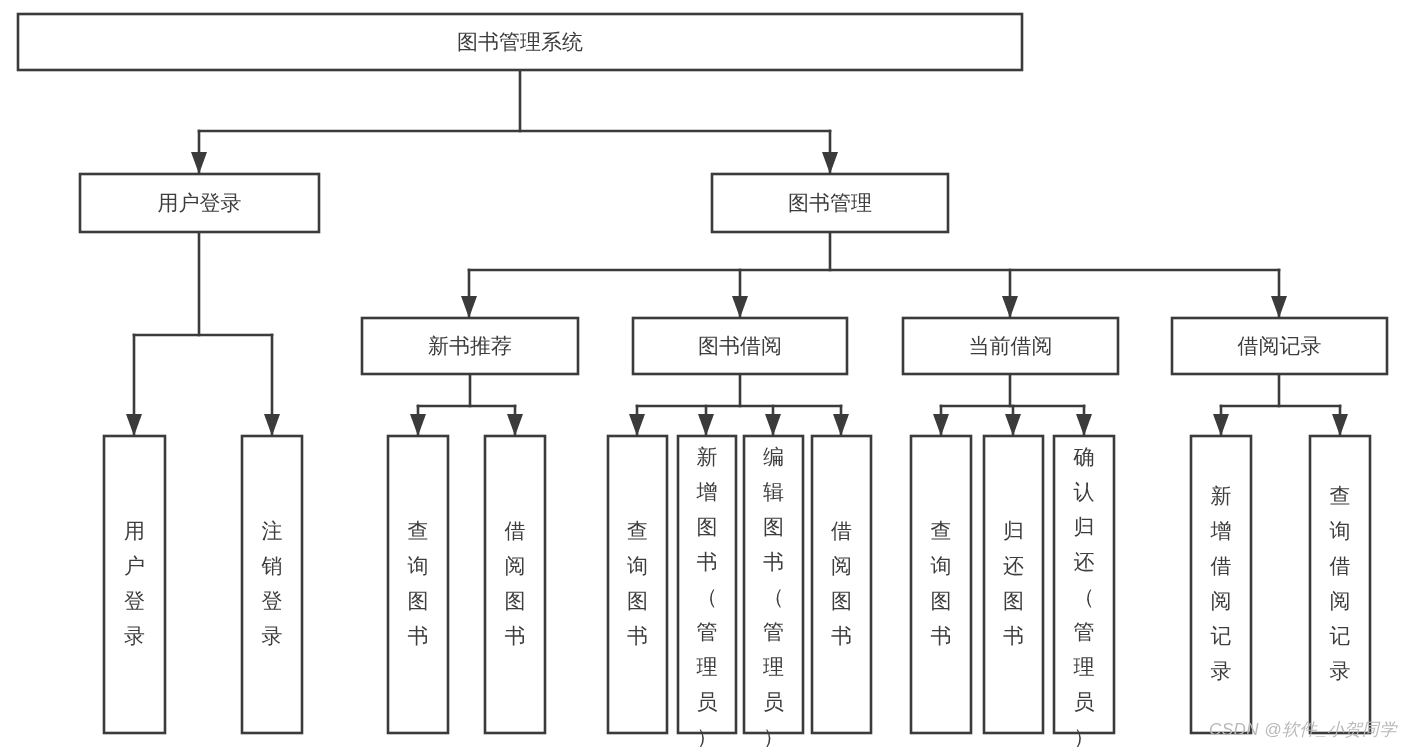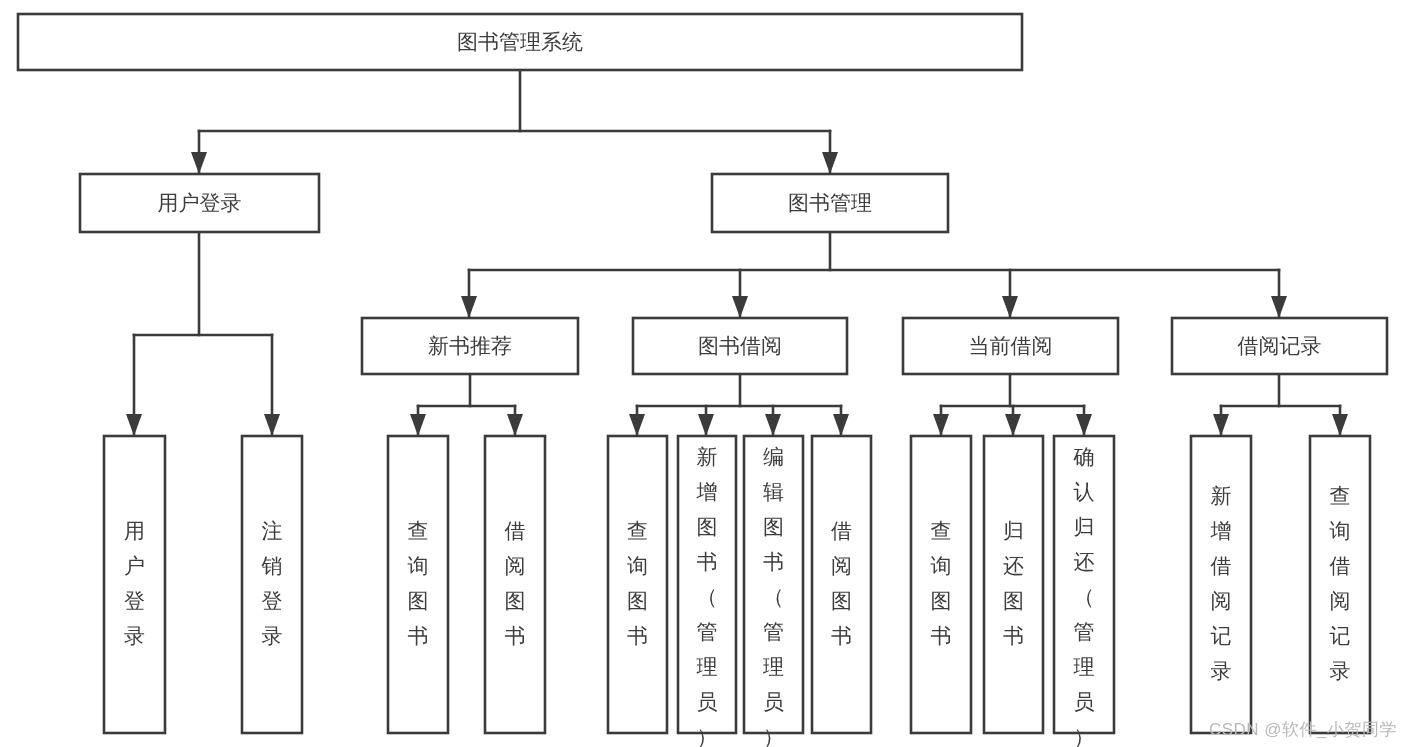--- a/index.html
+++ b/index.html
@@ -60,20 +60,21 @@
   .watermark-text {
     position: absolute;
     right: 8px;
     bottom: 6px;
     color: #b9b9b9;
     font-size: 17px;
     font-family: "Liberation Sans", "DejaVu Sans", sans-serif;
     letter-spacing: 0.5px;
     white-space: nowrap;
     pointer-events: none;
+    font-style: italic;
   }
 </style>
 </head>
 <body>
 
 <div id="diagram-root">
   <svg id="tree-svg" viewBox="0 0 1405 747" xmlns="http://www.w3.org/2000/svg">
     <g id="connector-layer">
         <g>
           <path d="M 520 70 L 520 131" class="connector"></path>

